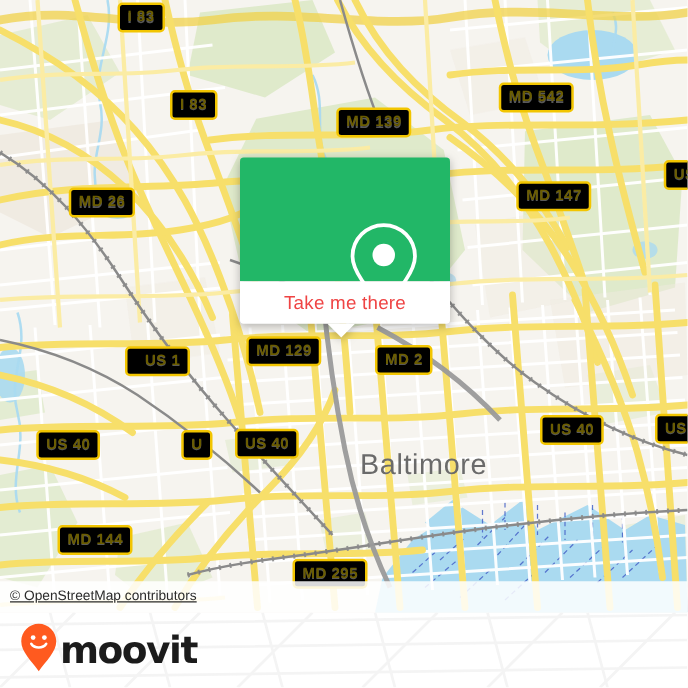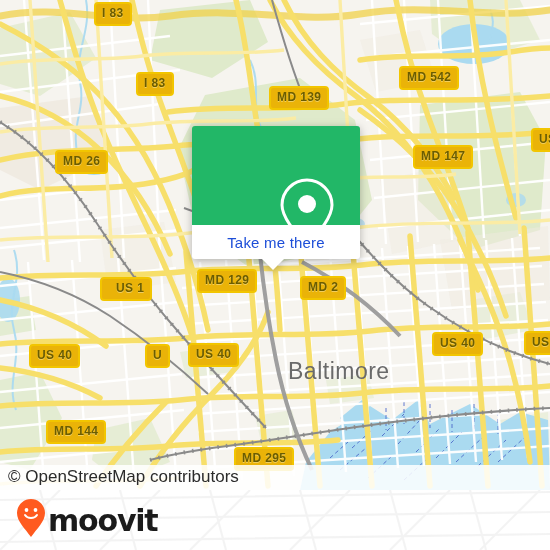--- a/index.html
+++ b/index.html
@@ -11,21 +11,21 @@
   .screen{position:relative;width:550px;height:550px;overflow:hidden;background:#fff;}
 
   
   .map{position:absolute;left:0;top:0;width:550px;height:490px;overflow:hidden;
        background:#f6f4ef;}
   .map svg{position:absolute;left:0;top:0;}
 
   
   .shield{
     position:absolute;
-    background:#eab308;
+    background:#000000;
     border:2px solid #f2c500;
     border-radius:4px;
     color:#6b5d00;
     font-weight:bold;
     font-size:12px;
     line-height:15px;
     padding:2px 6px 3px 6px;
     white-space:nowrap;
     letter-spacing:.4px;
     text-shadow:0 1px 0 rgba(255,255,255,.35);
@@ -40,25 +40,26 @@
     letter-spacing:.5px;
     font-family:"Liberation Sans", sans-serif;
     white-space:nowrap;
   }
 
   
   .attribution{
     position:absolute;left:0;bottom:0;
     width:100%;
     background:rgba(255,255,255,.85);
-    font-size:17px;
+    font-size:11px;
     color:#2b2b2b;
     padding:4px 8px 5px 8px;
     box-sizing:border-box;
     line-height:16px;
+    text-decoration:underline;
   }
 
   
   .card{
     position:absolute;left:192px;top:126px;width:168px;
     filter:drop-shadow(0 2px 4px rgba(0,0,0,.28));
   }
   .card-top{
     background:#22b767;
     height:99px;
@@ -70,21 +71,21 @@
     transform:translate(-50%,-50%);
   }
   .card-bottom{
     background:#ffffff;
     height:34px;
     border-radius:0 0 3px 3px;
     display:flex;align-items:center;justify-content:center;
     position:relative;
   }
   .card-bottom .cta{
-    font-size:15px;color:#1d4ed8;letter-spacing:.2px;
+    font-size:15px;color:#ef4444;letter-spacing:.2px;
   }
   .tail{
     position:absolute;left:70px;top:100%;
     width:0;height:0;
     border-left:11px solid transparent;
     border-right:11px solid transparent;
     border-top:11px solid #ffffff;
   }
 
   

